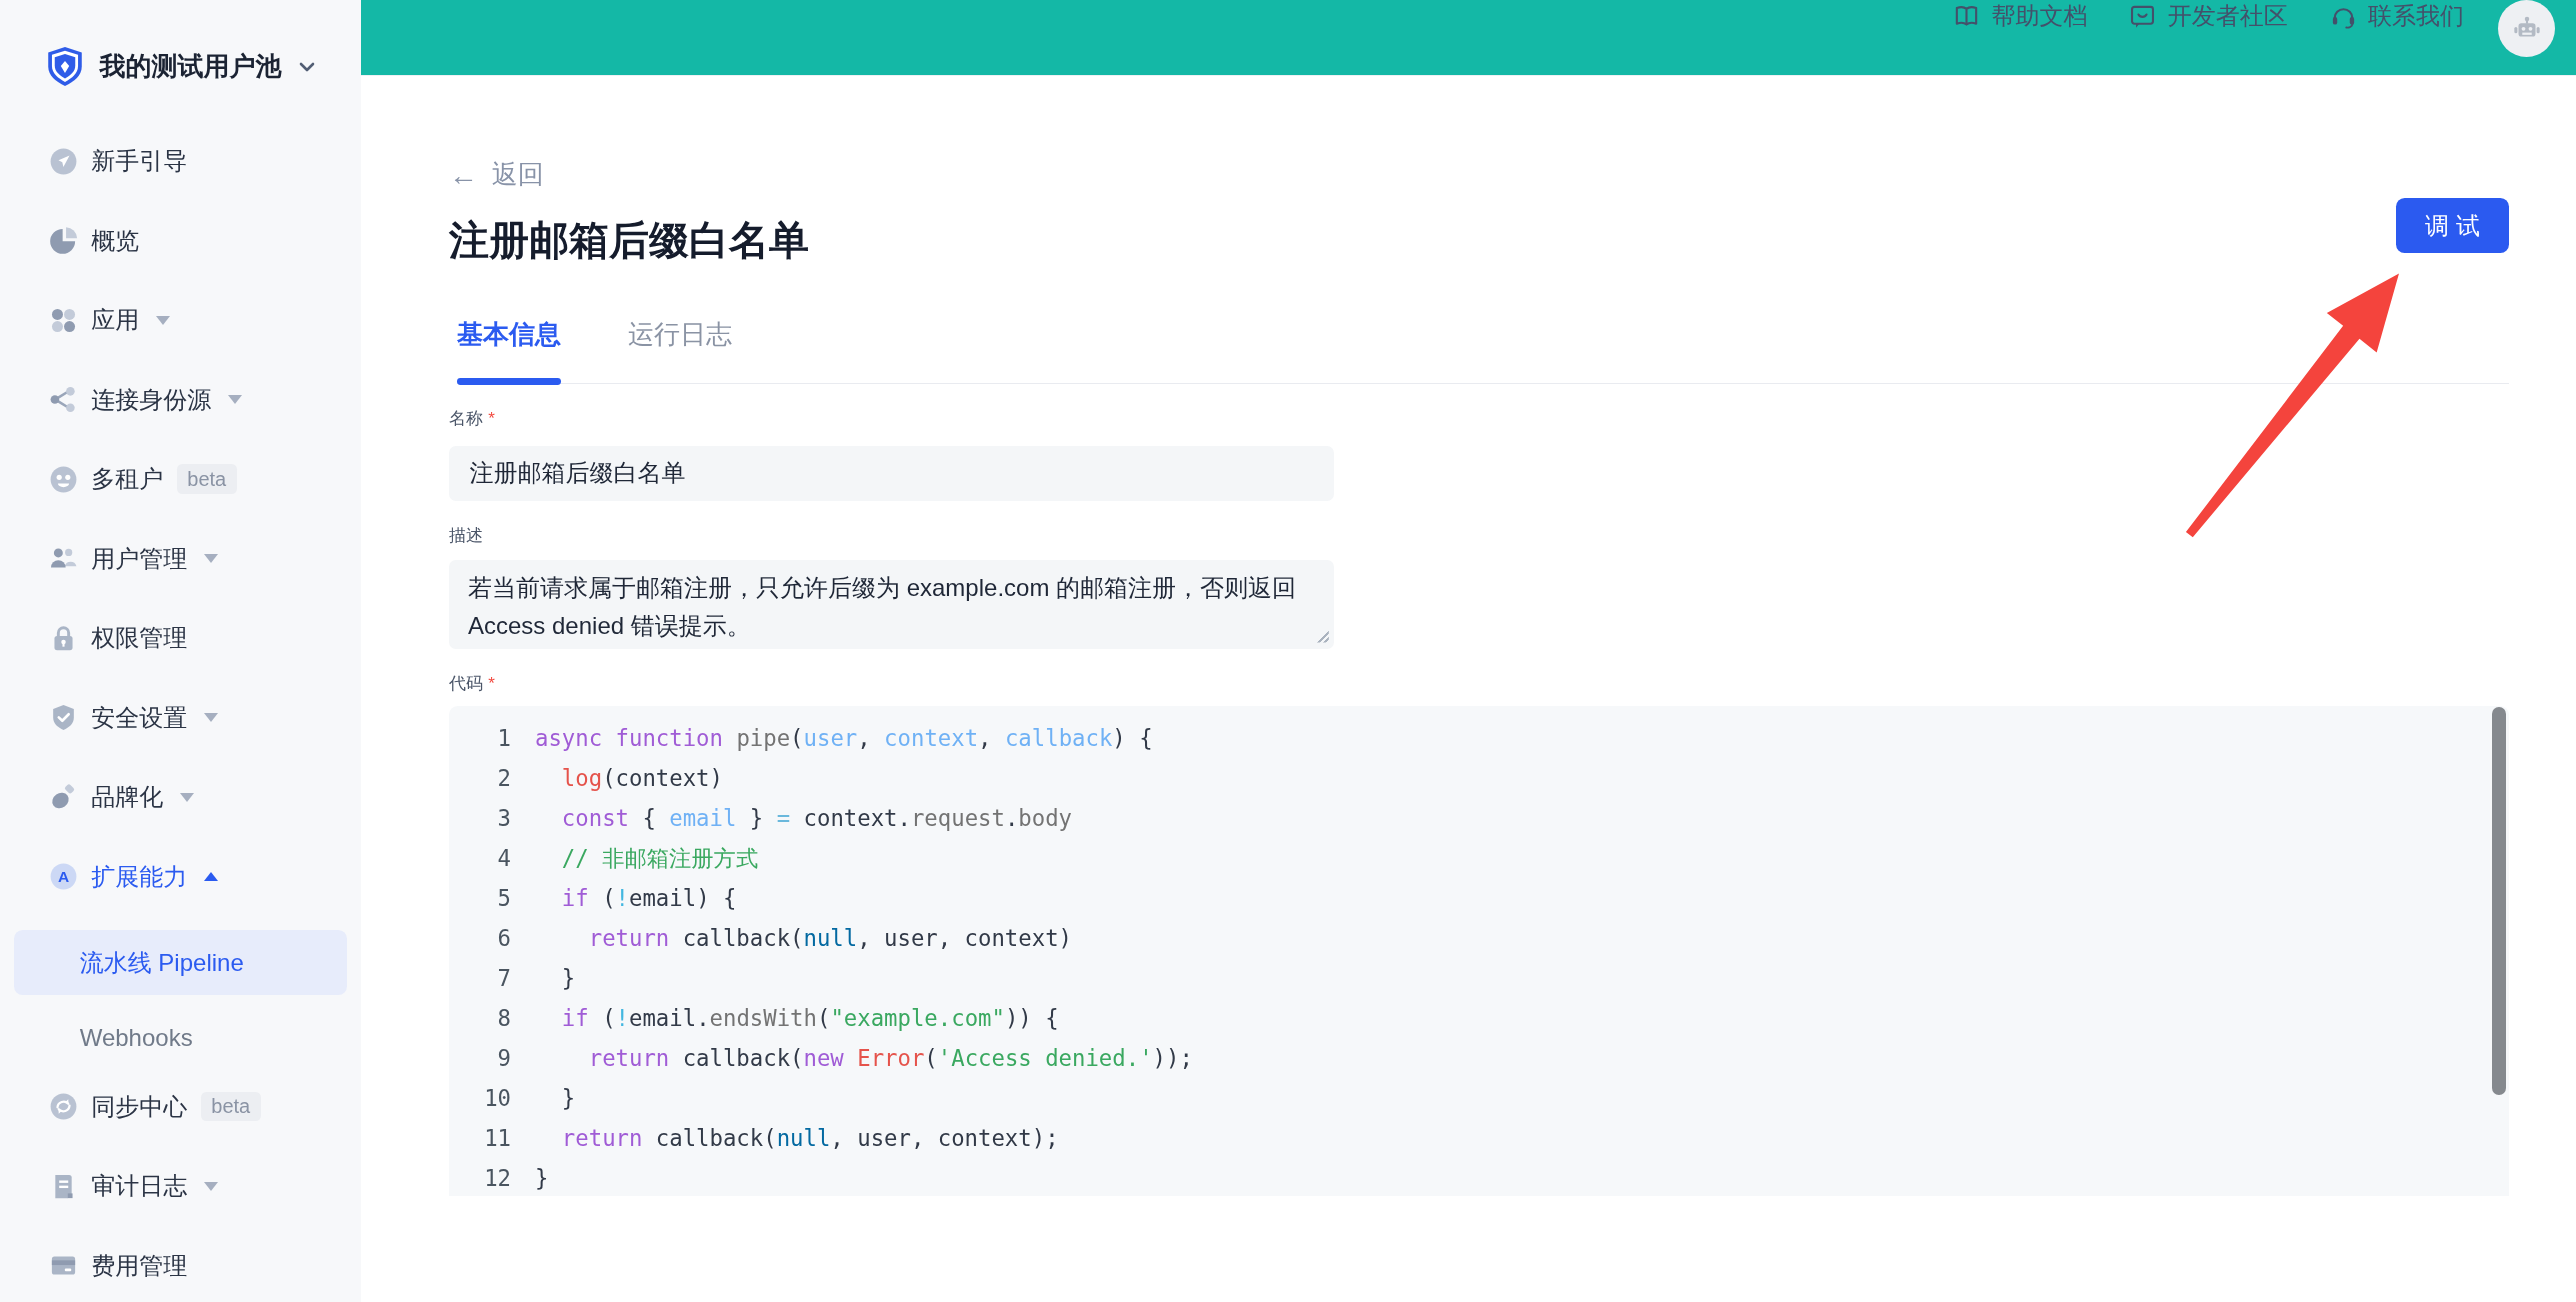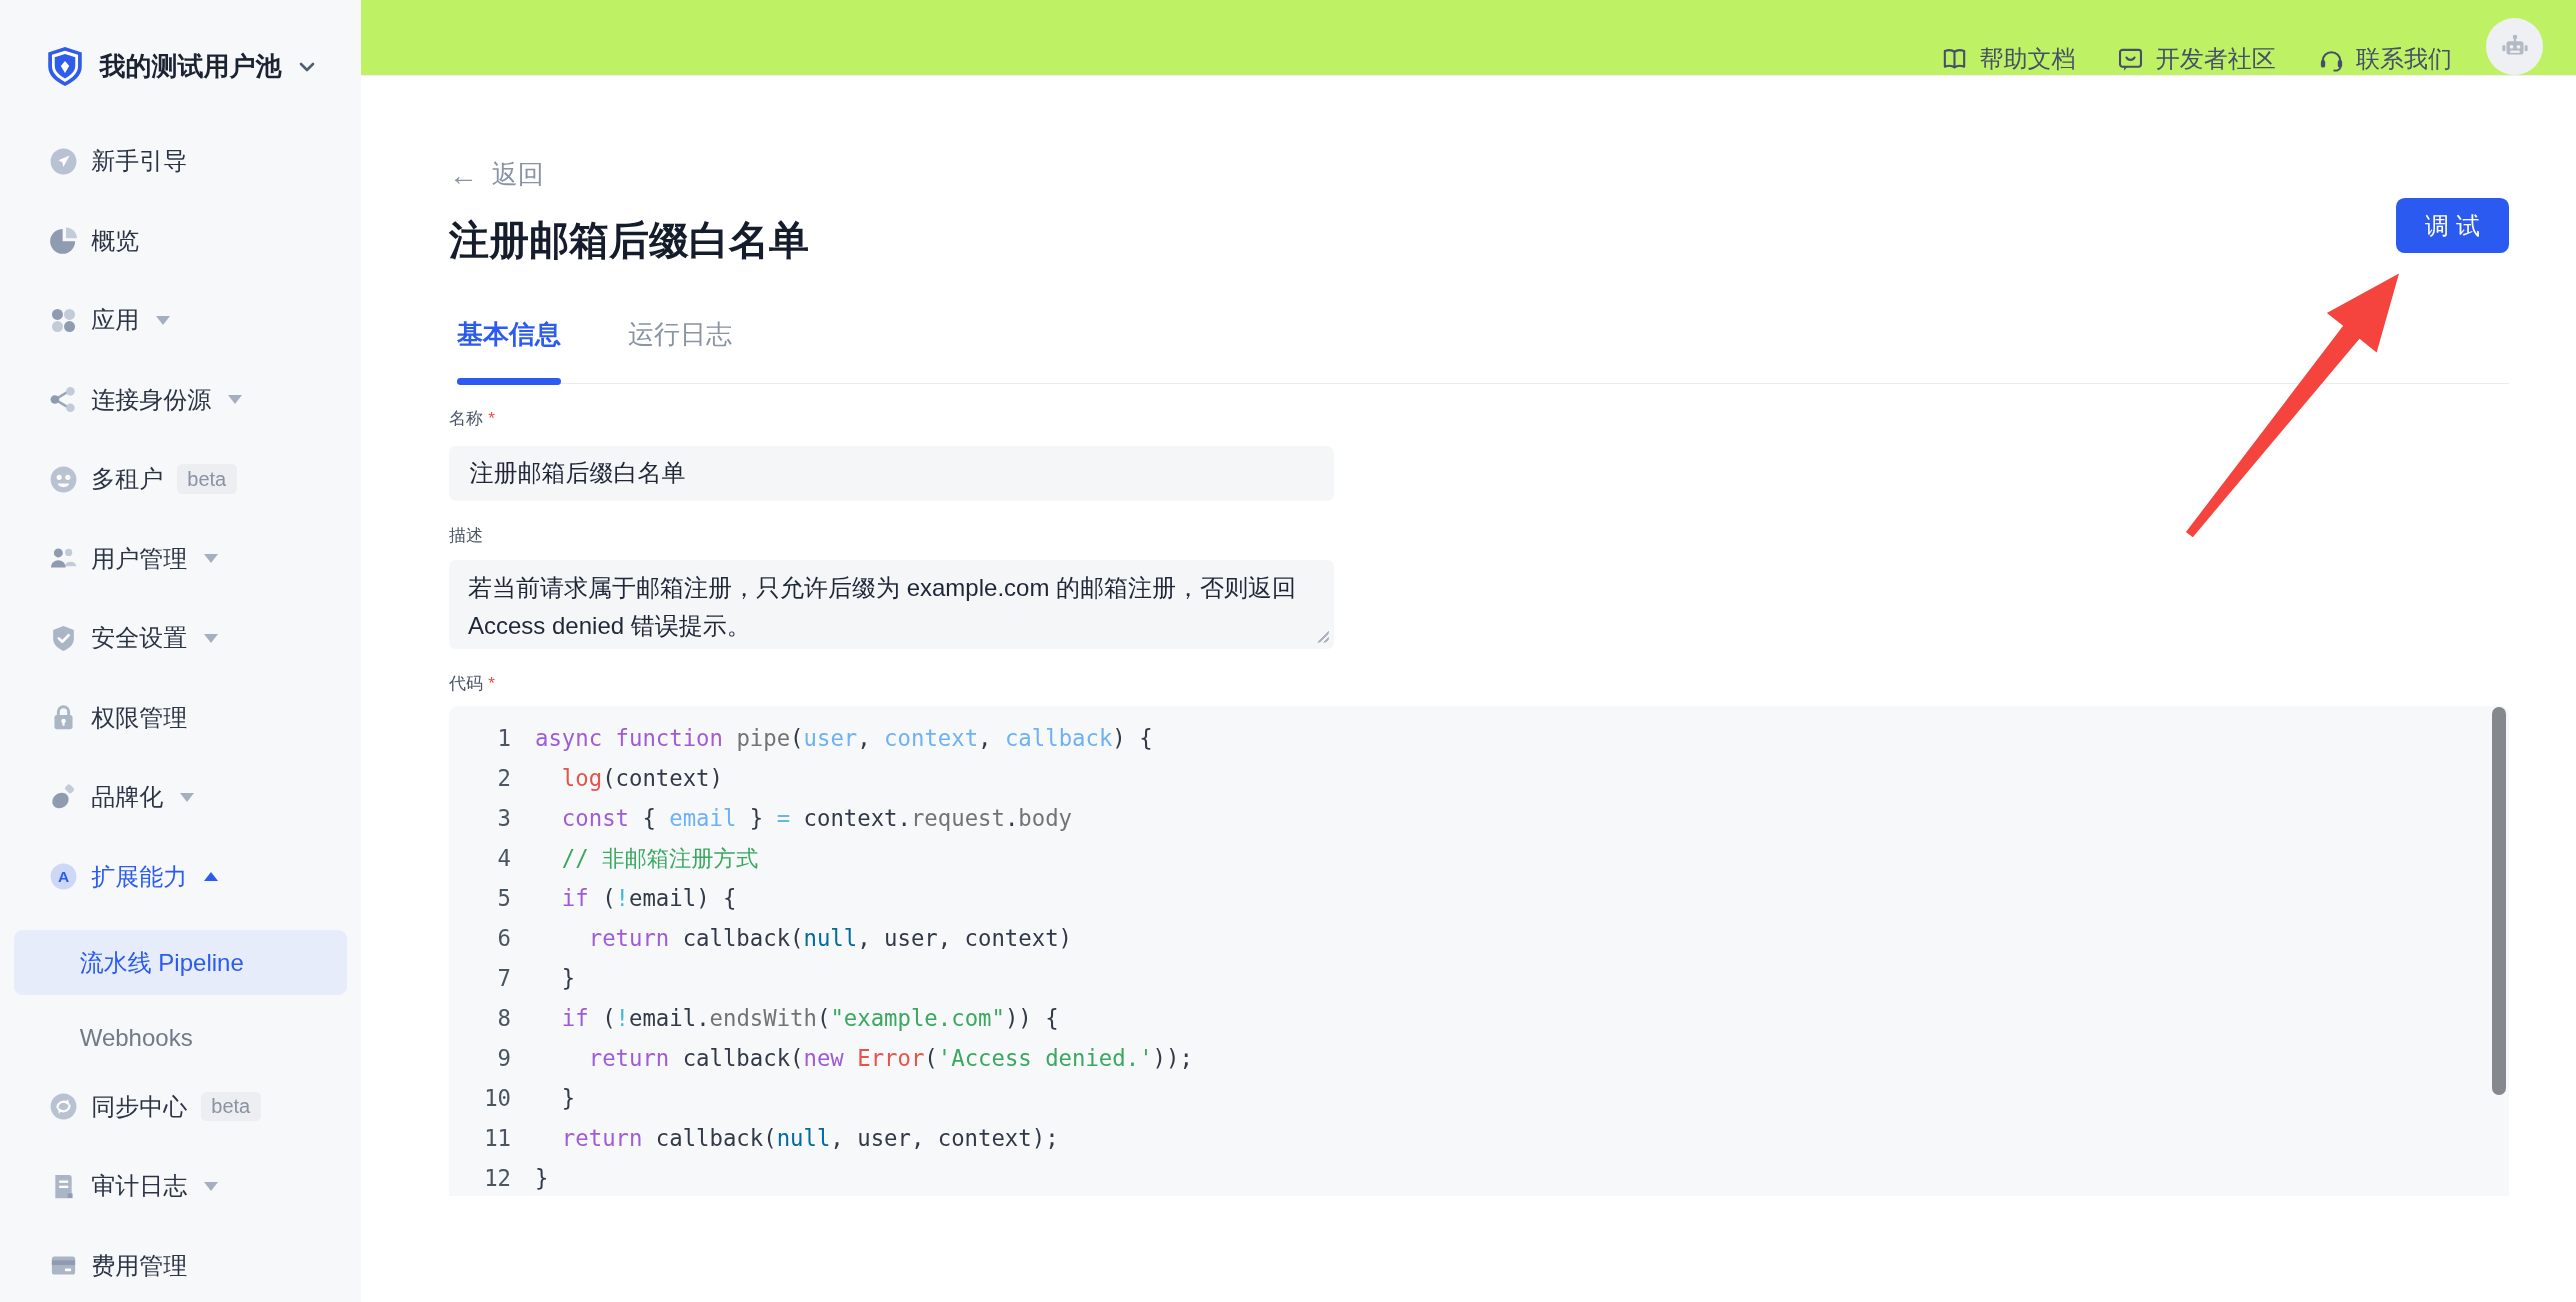--- a/index.html
+++ b/index.html
@@ -25,23 +25,23 @@
            border-left:7.7px solid transparent; border-right:7.7px solid transparent; }
   .caret.down { border-top:9.5px solid #a6afc0; }
   .caret.up   { border-bottom:9.5px solid #2b5bf0; }
   .nav-subitem { height:65px; margin:1.7px 13.7px 10.3px 13.7px; border-radius:8.6px;
                  display:flex; align-items:center; padding-left:66px;
                  font-size:24px; color:#707a89; cursor:pointer; }
   .nav-subitem.active { background:#e7ecfb; color:#2b5bf0; }
 
   
   .header { position:absolute; left:361px; top:0; width:2215px; height:76px;
-            background:#bef264; border-bottom:1.7px solid #eef0f3;
-            display:flex; align-items:flex-end; justify-content:flex-end;
-            padding-right:33px; }
+            background:#14b8a6; border-bottom:1.7px solid #eef0f3;
+            display:flex; align-items:flex-start; justify-content:flex-end;
+            padding-right:21px; }
   .header-links { display:flex; align-items:center; gap:41px; margin-right:34px; }
   .header-link { display:flex; align-items:center; gap:10.3px; font-size:24px;
                  color:#44506a; cursor:pointer; }
   .avatar { width:57px; height:57px; border-radius:50%; background:#eef0f3;
             display:flex; align-items:center; justify-content:center; cursor:pointer; }
 
   
   .main { position:absolute; left:361px; top:76px; width:2215px; height:1227px;
           padding:0 67px 0 88px; }
   .back-row { margin-top:81px; display:flex; align-items:center; gap:13.7px;
@@ -185,37 +185,37 @@
               <circle cx="12" cy="11.5" r="5.2" fill="#8f9bb0"></circle>
               <path d="M3.5 28.5 a8.5 8.5 0 0 1 17 0 Z" fill="#8f9bb0"></path>
             </svg>
           </span>
           <span class="nav-label">用户管理</span>
           <span class="caret down"></span>
         </div>
         <div class="nav-item">
           <span class="nav-icon">
             <svg width="31" height="31" viewBox="0 0 36 36">
-              <path d="M18 3.5 L30 8 V18 c0 7.5-5.5 11.5-12 14.5 C11.5 29.5 6 25.5 6 18 V8 Z" fill="#aab5c6"></path>
-              <path d="M12.5 17.8 L16.6 21.8 L24 14.2" stroke="#fff" stroke-width="3" fill="none" stroke-linecap="round" stroke-linejoin="round"></path>
-            </svg>
-          </span>
-          <span class="nav-label">安全设置</span>
-          <span class="caret down"></span>
-        </div>
-        <div class="nav-item">
-          <span class="nav-icon">
-            <svg width="31" height="31" viewBox="0 0 36 36">
               <path d="M12 16 v-4.5 a6 6 0 0 1 12 0 V16" stroke="#aab5c6" stroke-width="3.4" fill="none"></path>
               <rect x="7.5" y="15" width="21" height="16.5" rx="3" fill="#aab5c6"></rect>
               <circle cx="18" cy="22" r="2.6" fill="#fff"></circle>
               <rect x="16.8" y="22.5" width="2.4" height="5" fill="#fff"></rect>
             </svg>
           </span>
           <span class="nav-label">权限管理</span>
+        </div>
+        <div class="nav-item">
+          <span class="nav-icon">
+            <svg width="31" height="31" viewBox="0 0 36 36">
+              <path d="M18 3.5 L30 8 V18 c0 7.5-5.5 11.5-12 14.5 C11.5 29.5 6 25.5 6 18 V8 Z" fill="#aab5c6"></path>
+              <path d="M12.5 17.8 L16.6 21.8 L24 14.2" stroke="#fff" stroke-width="3" fill="none" stroke-linecap="round" stroke-linejoin="round"></path>
+            </svg>
+          </span>
+          <span class="nav-label">安全设置</span>
+          <span class="caret down"></span>
         </div>
         <div class="nav-item">
           <span class="nav-icon">
             <svg width="31" height="31" viewBox="0 0 36 36">
               <rect x="20" y="4" width="10" height="8" rx="2.5" fill="#c3cbd9" transform="rotate(45 25 8)"></rect>
               <ellipse cx="14.5" cy="21.5" rx="10" ry="8.5" fill="#8f9bb0" transform="rotate(-35 14.5 21.5)"></ellipse>
             </svg>
           </span>
           <span class="nav-label">品牌化</span>
           <span class="caret down"></span>

